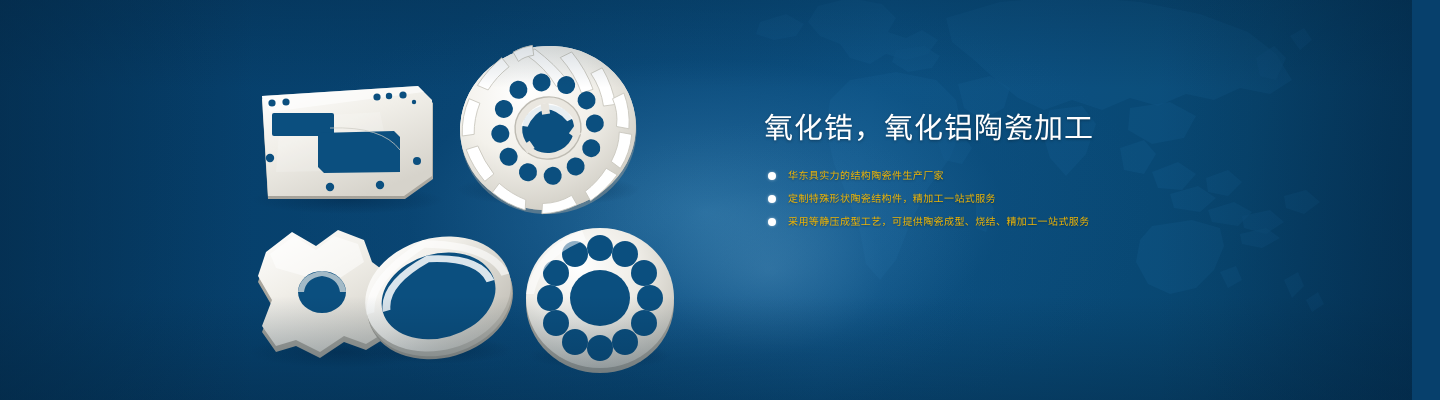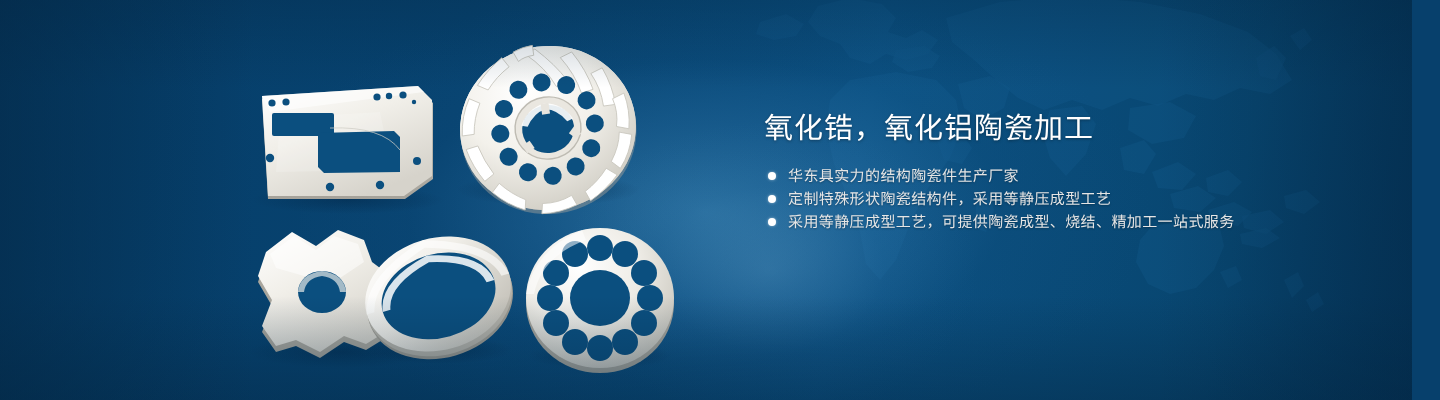--- a/index.html
+++ b/index.html
@@ -97,22 +97,22 @@
     white-space: nowrap;
     text-shadow: 0 1px 3px rgba(0,0,0,0.35);
   }
   .bullets {
     list-style: none;
     margin: 0;
     padding: 0;
   }
   .bullet {
     position: relative;
-    color: #e5e5e5;
-    font-size: 15px;
+    color: #eab308;
+    font-size: 10px;
     line-height: 23px;
     padding-left: 24px;
     white-space: nowrap;
     letter-spacing: 0.4px;
     text-shadow: 0 1px 2px rgba(0,0,0,0.30);
   }
   .bullet-dot {
     position: absolute;
     left: 4px;
     top: 8px;
@@ -348,21 +348,21 @@
   <div class="copy">
     <h1 class="headline">氧化锆，氧化铝陶瓷加工</h1>
 
     <ul class="bullets">
       <li class="bullet">
         <span class="bullet-dot"></span>
         <span>华东具实力的结构陶瓷件生产厂家</span>
       </li>
       <li class="bullet">
         <span class="bullet-dot"></span>
-        <span>定制特殊形状陶瓷结构件，采用等静压成型工艺</span>
+        <span>定制特殊形状陶瓷结构件，精加工一站式服务</span>
       </li>
       <li class="bullet">
         <span class="bullet-dot"></span>
         <span>采用等静压成型工艺，可提供陶瓷成型、烧结、精加工一站式服务</span>
       </li>
     </ul>
   </div>
 
 </div>
 

